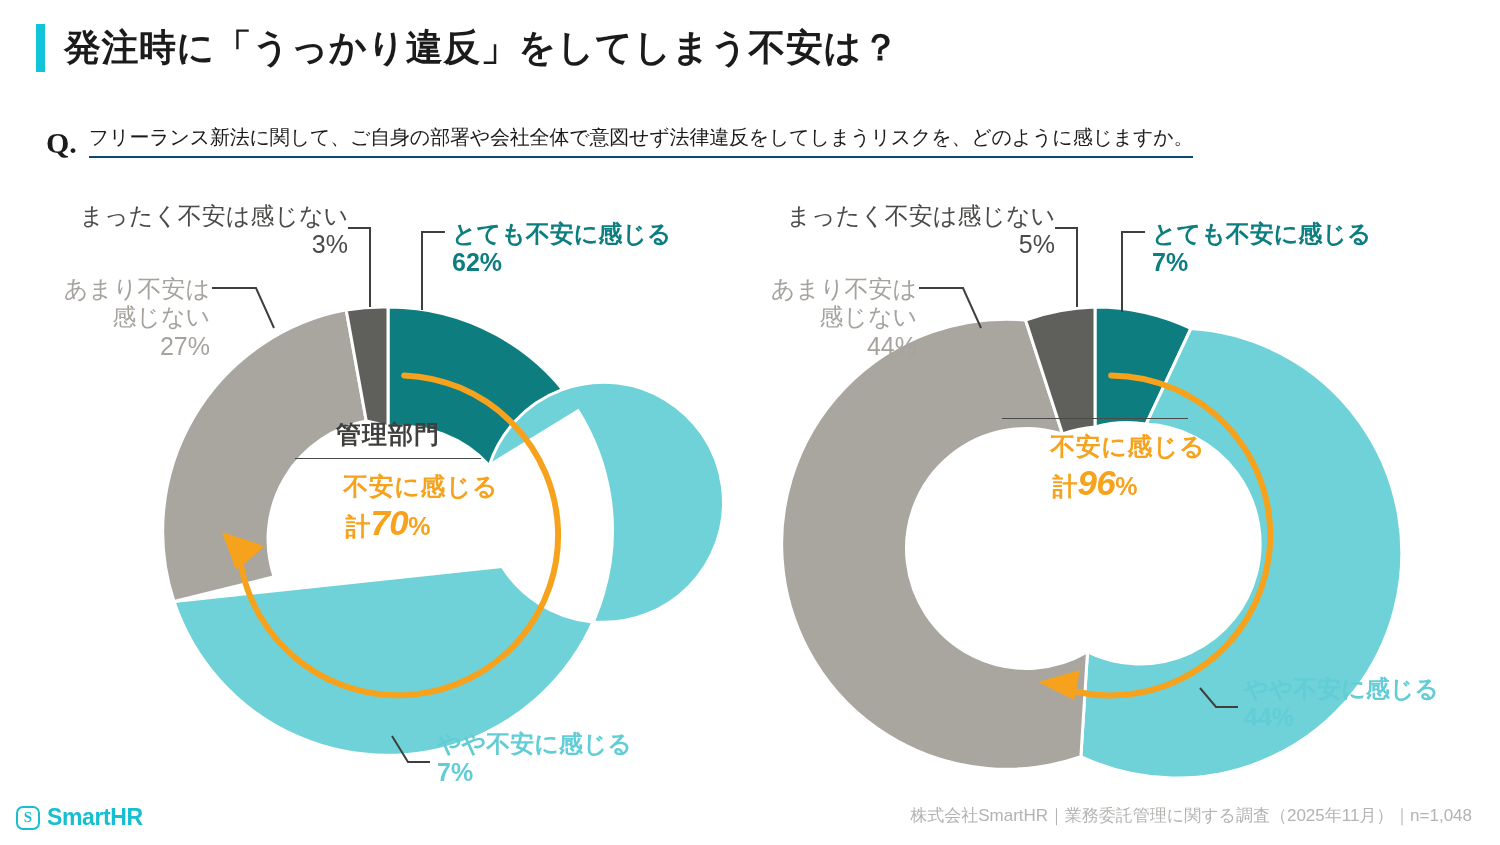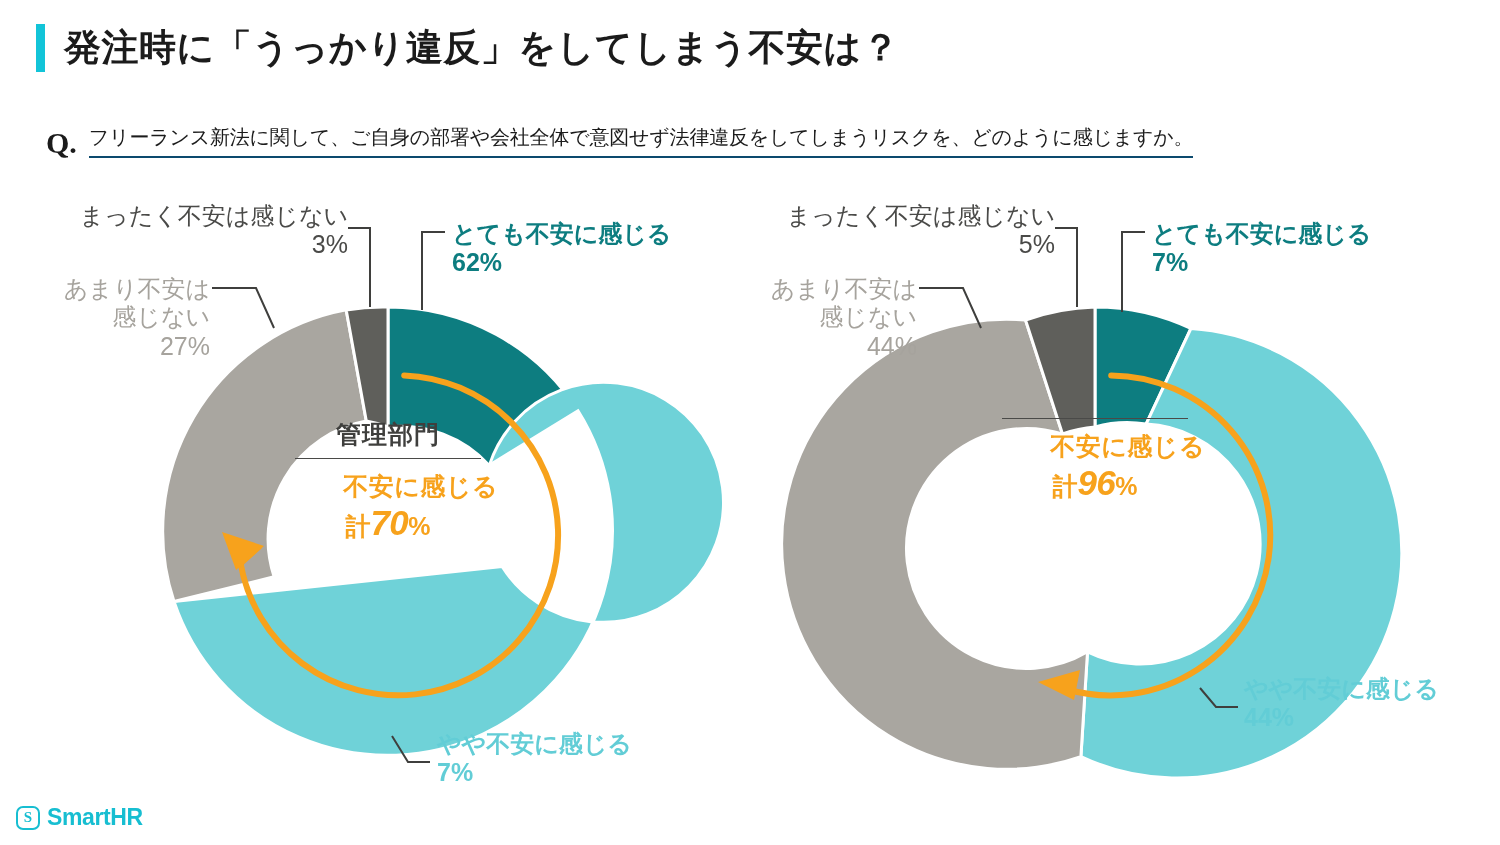--- a/index.html
+++ b/index.html
@@ -300,14 +300,15 @@
     </svg>
   </div>
 
   <div class="footer-logo">
     <div class="logo-mark">
       <span>S</span>
     </div>
     <div class="logo-text">SmartHR</div>
   </div>
 
+  <div class="footer-note">株式会社SmartHR｜業務委託管理に関する調査（2025年11月）｜n=1,048</div>
 
 </div>
 
 </body></html>

